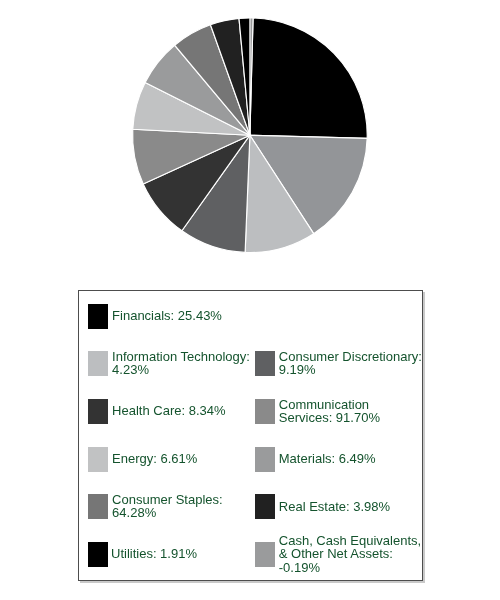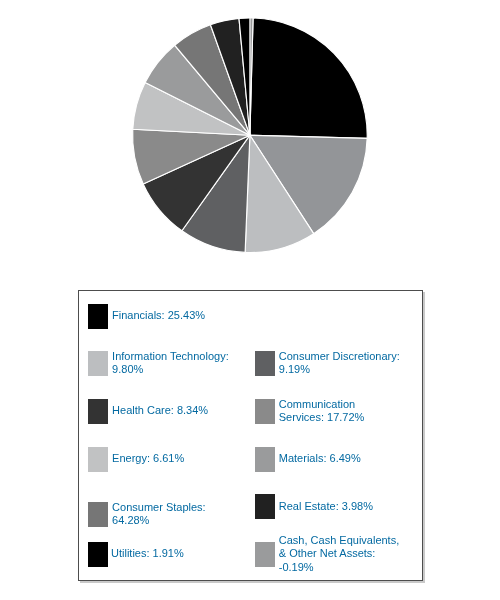--- a/index.html
+++ b/index.html
@@ -42,24 +42,24 @@
   .legend-item {
     position: absolute;
   }
   .legend-swatch {
     position: absolute;
     width: 20px;
     height: 25px;
   }
   .legend-label-line {
     position: absolute;
-    font-size: 11px;
+    font-size: 13px;
     line-height: 13.4px;
     white-space: pre;
-    color: #0369a1;
+    color: #14532d;
   }
 </style>
 </head>
 <body>
 
 <div id="chart-area">
   <svg id="pie-svg" width="500" height="278" viewBox="0 0 500 278">
       <path d="M 249.9 135.2 L 249.900 17.900 A 117.3 117.3 0 0 1 367.157 138.369 Z" fill="#000000" stroke="#ffffff" stroke-width="1.15"></path>
       <path d="M 249.9 135.2 L 367.157 138.369 A 117.3 117.3 0 0 1 313.683 233.643 Z" fill="#939598" stroke="#ffffff" stroke-width="1.15"></path>
       <path d="M 249.9 135.2 L 313.683 233.643 A 117.3 117.3 0 0 1 245.111 252.402 Z" fill="#bcbec0" stroke="#ffffff" stroke-width="1.15"></path>
@@ -77,48 +77,48 @@
 
 <div id="legend-box">
   <div id="legend-grid">
       <div class="legend-item" style="left: 9px; top: 12.4px; width: 167px; height: 25px;">
         <div class="legend-swatch" style="background: rgb(0, 0, 0); left: 0px; top: 0.4px;"></div>
         <div class="legend-label-line" style="left: 24.1px; top: 5.8px;">Financials: 25.43%</div>
       </div>
       <div class="legend-item" style="left: 9px; top: 59.1px; width: 167px; height: 26.8px;">
         <div class="legend-swatch" style="background: rgb(188, 190, 192); left: 0px; top: 1.3px;"></div>
         <div class="legend-label-line" style="left: 24.1px; top: 0px;">Information Technology:</div>
-        <div class="legend-label-line" style="left: 24.1px; top: 13.4px;">9.80%</div>
+        <div class="legend-label-line" style="left: 24.1px; top: 13.4px;">4.23%</div>
       </div>
       <div class="legend-item" style="left: 9px; top: 107.6px; width: 167px; height: 25px;">
         <div class="legend-swatch" style="background: rgb(51, 51, 51); left: 0px; top: 0.4px;"></div>
         <div class="legend-label-line" style="left: 24.1px; top: 5.8px;">Health Care: 8.34%</div>
       </div>
       <div class="legend-item" style="left: 9px; top: 155.2px; width: 167px; height: 25px;">
         <div class="legend-swatch" style="background: rgb(193, 194, 195); left: 0px; top: 0.4px;"></div>
         <div class="legend-label-line" style="left: 24.1px; top: 5.8px;">Energy: 6.61%</div>
       </div>
-      <div class="legend-item" style="left: 9px; top: 201.9px; width: 189px; height: 26.8px; margin-top: 8px;">
+      <div class="legend-item" style="left: 9px; top: 201.9px; width: 189px; height: 26.8px;">
         <div class="legend-swatch" style="background: rgb(118, 118, 118); left: 0px; top: 1.3px;"></div>
         <div class="legend-label-line" style="left: 24.1px; top: 0px;">Consumer Staples:</div>
         <div class="legend-label-line" style="left: 24.1px; top: 13.4px;">64.28%</div>
       </div>
       <div class="legend-item" style="left: 9px; top: 250.4px; width: 167px; height: 25px;">
         <div class="legend-swatch" style="background: rgb(0, 0, 0); left: 0px; top: 0.4px;"></div>
         <div class="legend-label-line" style="left: 23px; top: 5.8px;">Utilities: 1.91%</div>
       </div>
       <div class="legend-item" style="left: 176.2px; top: 59.1px; width: 166px; height: 26.8px;">
         <div class="legend-swatch" style="background: rgb(95, 96, 98); left: 0px; top: 1.3px;"></div>
         <div class="legend-label-line" style="left: 23.6px; top: 0px;">Consumer Discretionary:</div>
         <div class="legend-label-line" style="left: 23.6px; top: 13.4px;">9.19%</div>
       </div>
       <div class="legend-item" style="left: 176.2px; top: 106.7px; width: 166px; height: 26.8px;">
         <div class="legend-swatch" style="background: rgb(138, 138, 138); left: 0px; top: 1.3px;"></div>
         <div class="legend-label-line" style="left: 23.6px; top: 0px;">Communication</div>
-        <div class="legend-label-line" style="left: 23.6px; top: 13.4px;">Services: 17.72%</div>
+        <div class="legend-label-line" style="left: 23.6px; top: 13.4px;">Services: 91.70%</div>
       </div>
       <div class="legend-item" style="left: 176.2px; top: 155.2px; width: 166px; height: 25px;">
         <div class="legend-swatch" style="background: rgb(154, 155, 156); left: 0px; top: 0.4px;"></div>
         <div class="legend-label-line" style="left: 23.6px; top: 5.8px;">Materials: 6.49%</div>
       </div>
       <div class="legend-item" style="left: 176.2px; top: 202.8px; width: 166px; height: 25px; padding-left: 32px;">
         <div class="legend-swatch" style="background: rgb(33, 33, 33); left: 0px; top: 0.4px;"></div>
         <div class="legend-label-line" style="left: 23.6px; top: 5.8px;">Real Estate: 3.98%</div>
       </div>
       <div class="legend-item" style="left: 176.2px; top: 242.8px; width: 166px; height: 40.2px;">

